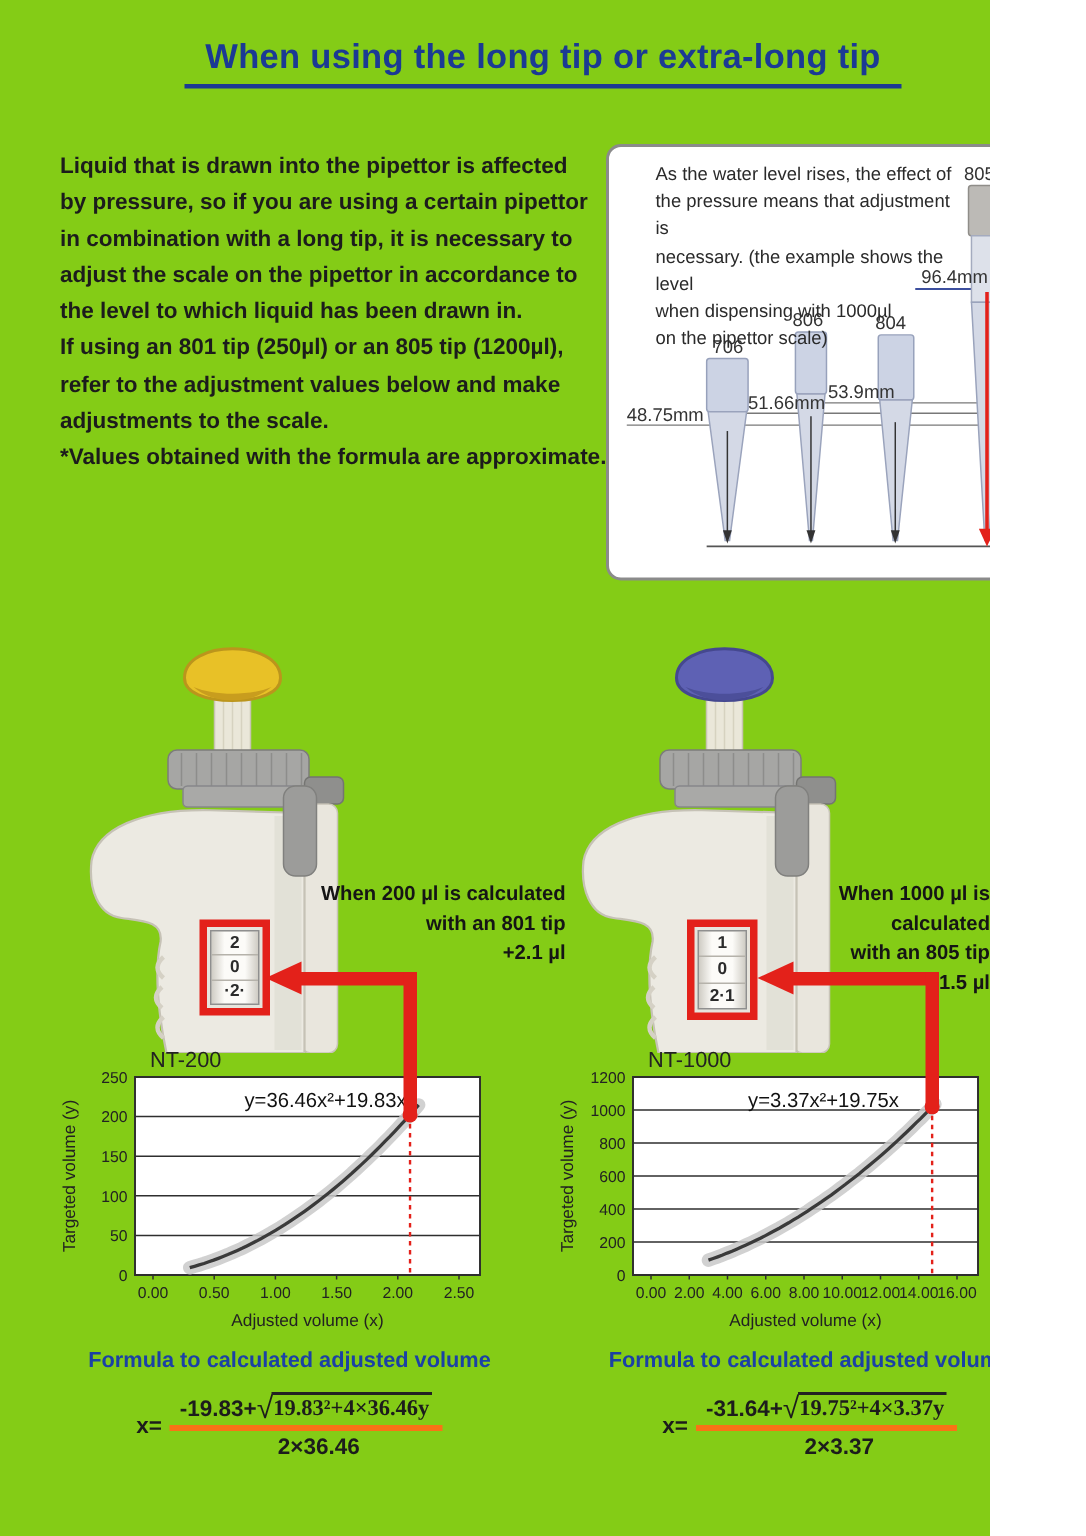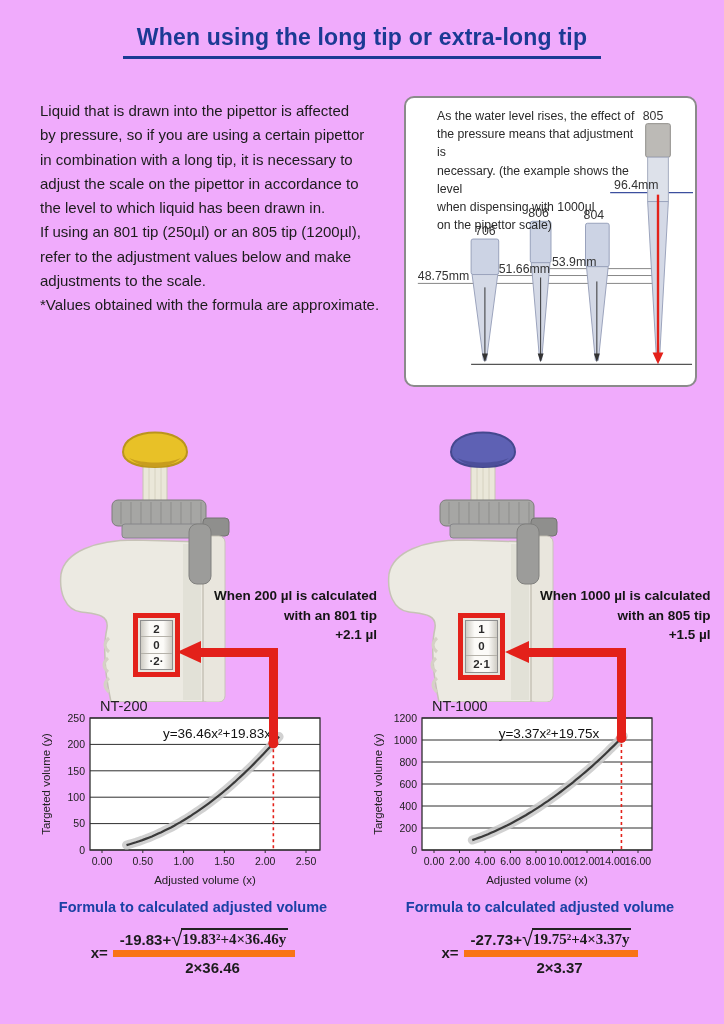--- a/index.html
+++ b/index.html
@@ -1,27 +1,27 @@
 <!DOCTYPE html>
 <html><head>
 <meta charset="utf-8">
 <style>
   html,body{margin:0;padding:0;background:#fff;}
-  .page{position:relative;width:724px;height:1024px;background:#f0abfc;overflow:hidden;
+  .page{position:relative;width:660px;height:1024px;background:#84cc16;overflow:hidden;
         font-family:"Liberation Sans",sans-serif;color:#222;}
   .abs{position:absolute;}
   .prewrap{white-space:pre-line;}
 
   
   .title-wrap{top:24px;left:0;width:724px;text-align:center;}
   .title-text{display:inline-block;font-size:23px;font-weight:bold;color:#1b3a94;
               padding:0 14px 5px 14px;border-bottom:3px solid #1b3a94;letter-spacing:.2px;}
 
   
-  .intro{left:40px;top:99px;width:382px;font-size:15px;font-weight:normal;line-height:24.3px;color:#1c1c1c;}
+  .intro{left:40px;top:99px;width:382px;font-size:15px;font-weight:bold;line-height:24.3px;color:#1c1c1c;}
 
   
   .tips-box{left:404px;top:96px;width:293px;height:291px;border:2px solid #8b8b8b;border-radius:10px;
             background:#fff;box-sizing:border-box;}
   .tips-note{position:absolute;left:14px;top:9px;width:205px;font-size:12.3px;line-height:18.2px;color:#2a2a2a;margin-left:17px;}
   .tips-svg{position:absolute;left:0;top:0;width:100%;height:100%;}
 
   svg text{font-family:"Liberation Sans",sans-serif;}
 
   
@@ -57,21 +57,21 @@
   .chart{top:696px;width:315px;height:200px;}
   .ch-l{left:38px;} .ch-r{left:370px;}
 
   
   .formula-block{width:330px;top:899px;text-align:center;}
   .fb-l{left:28px;} .fb-r{left:375px;}
   .formula-heading{font-size:14.5px;font-weight:bold;color:#1b41a5;margin-bottom:13px;}
   .formula-row{display:flex;justify-content:center;align-items:center;gap:5px;
                font-size:15px;font-weight:bold;color:#1c1c1c;}
   .frac{display:inline-flex;flex-direction:column;align-items:center;}
-  .frac .num{display:flex;align-items:flex-end;border-bottom:7px solid #f97316;padding:0 7px 2px 7px;}
+  .frac .num{display:flex;align-items:flex-end;border-bottom:4px solid #f97316;padding:0 7px 2px 7px;}
   .frac .den{padding-top:2px;margin-left:17px;}
   .sqrt-sym{font-size:20px;font-weight:400;line-height:.9;margin-right:-1px;}
   .radicand{border-top:2px solid #222;padding:1px 2px 0 1px;font-family:Liberation Serif, serif;}
 
   .footnote{left:62px;top:981px;font-size:14px;font-weight:500;color:#1e1e1e;}
 </style>
 </head>
 <body>
 
 <div class="page">
@@ -316,21 +316,21 @@
         <span class="den">2×36.46</span>
       </span>
     </div>
   </div>
   <div class="abs formula-block fb-r">
     <div class="formula-heading">Formula to calculated adjusted volume</div>
     <div class="formula-row">
       <span>x=</span>
       <span class="frac">
         <span class="num">
-          <span>-27.73+</span>
+          <span>-31.64+</span>
             <span class="sqrt-sym">√</span>
             <span class="radicand">19.75²+4×3.37y</span>
         </span>
         <span class="den">2×3.37</span>
       </span>
     </div>
   </div>
 
 
 </div>

